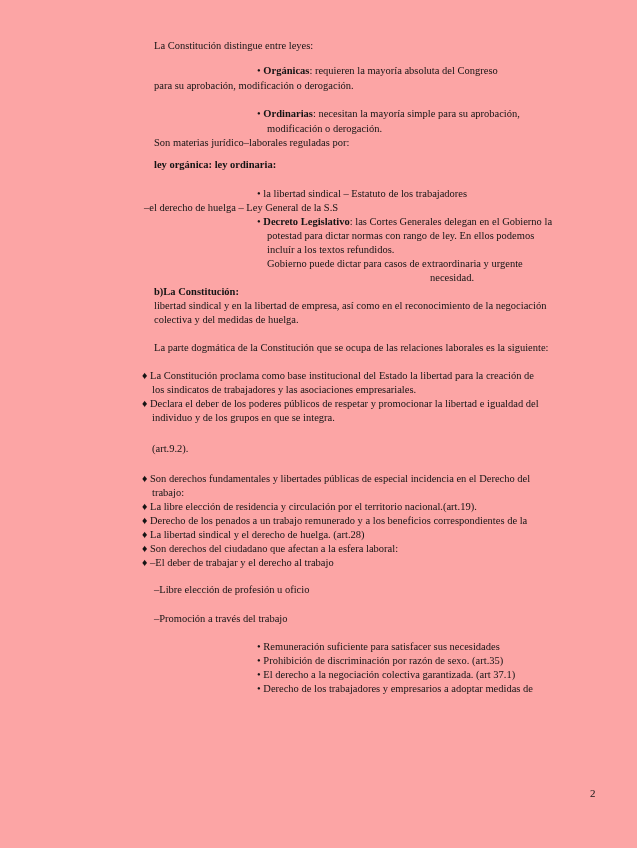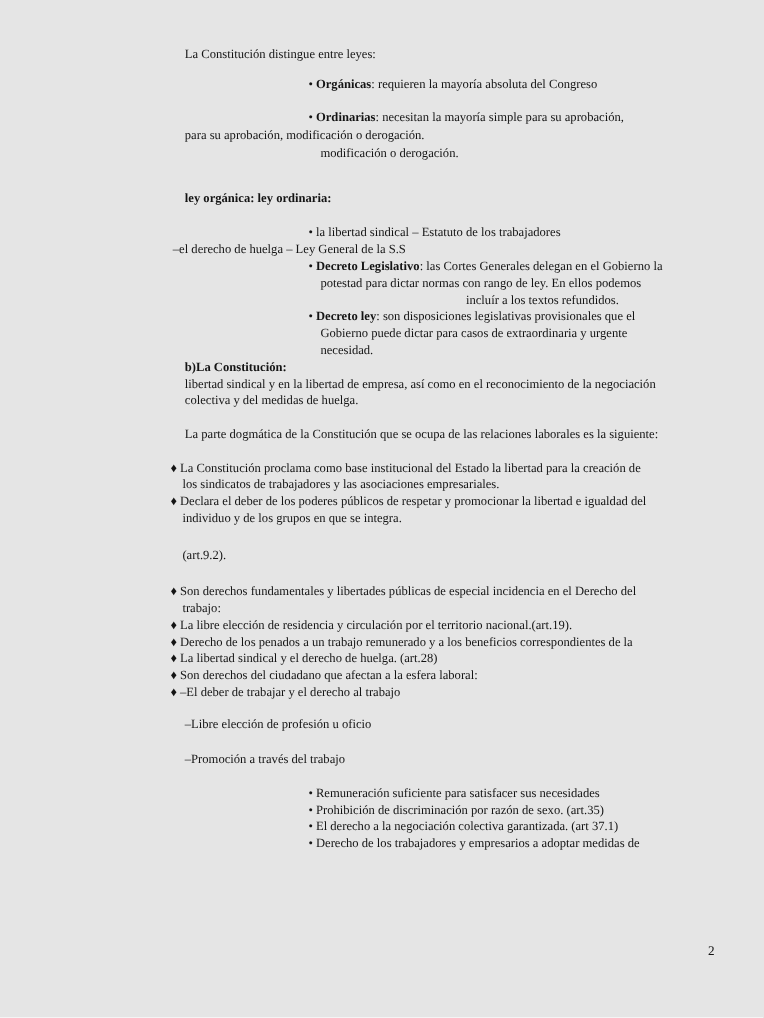--- a/index.html
+++ b/index.html
@@ -4,21 +4,21 @@
 <style>
   html, body {
     margin: 0;
     padding: 0;
     background: #ffffff;
   }
   .page {
     position: relative;
     width: 637px;
     height: 848px;
-    background: #e5e5e5;
+    background: #fca5a5;
     color: #141414;
     font-family: "Liberation Serif", "DejaVu Serif", serif;
     font-size: 10.5px;
     overflow: hidden;
   }
   .doc-body {
     position: absolute;
     top: 39px;
     left: 0;
     right: 0;
@@ -40,32 +40,32 @@
     color: #141414;
   }
 </style>
 </head>
 <body>
 
 <div class="page">
   <div class="doc-body" id="doc-body">
       <div class="line" style="margin-left: 154px; margin-top: 0px;"><span class="seg">La Constitución distingue entre leyes:</span></div>
       <div class="line" style="margin-left: 257px; margin-top: 11px;"><span class="seg">• </span><span class="seg b">Orgánicas</span><span class="seg">: requieren la mayoría absoluta del Congreso</span></div>
+      <div class="line" style="margin-left: 154px; margin-top: 1px;"><span class="seg">para su aprobación, modificación o derogación.</span></div>
       <div class="line" style="margin-left: 257px; margin-top: 14px;"><span class="seg">• </span><span class="seg b">Ordinarias</span><span class="seg">: necesitan la mayoría simple para su aprobación,</span></div>
-      <div class="line" style="margin-left: 154px; margin-top: 1px;"><span class="seg">para su aprobación, modificación o derogación.</span></div>
       <div class="line" style="margin-left: 267px; margin-top: 1px;"><span class="seg">modificación o derogación.</span></div>
-      <div class="line" style="margin-left: 154px; margin-top: 23px;"><span class="seg b">ley orgánica: ley ordinaria:</span></div>
+      <div class="line" style="margin-left: 154px; margin-top: 0px;"><span class="seg">Son materias jurídico–laborales reguladas por:</span></div>
+      <div class="line" style="margin-left: 154px; margin-top: 8px;"><span class="seg b">ley orgánica: ley ordinaria:</span></div>
       <div class="line" style="margin-left: 257px; margin-top: 15px;"><span class="seg">• la libertad sindical – Estatuto de los trabajadores</span></div>
       <div class="line" style="margin-left: 144px; margin-top: 0px;"><span class="seg">–el derecho de huelga – Ley General de la S.S</span></div>
       <div class="line" style="margin-left: 257px; "><span class="seg">• </span><span class="seg b">Decreto Legislativo</span><span class="seg">: las Cortes Generales delegan en el Gobierno la</span></div>
       <div class="line" style="margin-left: 267px; margin-top: 0px;"><span class="seg">potestad para dictar normas con rango de ley. En ellos podemos</span></div>
-      <div class="line" style="margin-left: 267px; margin-top: 0px; text-align: center;"><span class="seg">incluír a los textos refundidos.</span></div>
-      <div class="line" style="margin-left: 257px; margin-top: 0px;"><span class="seg">• </span><span class="seg b">Decreto ley</span><span class="seg">: son disposiciones legislativas provisionales que el</span></div>
+      <div class="line" style="margin-left: 267px; margin-top: 0px;"><span class="seg">incluír a los textos refundidos.</span></div>
       <div class="line" style="margin-left: 267px; margin-top: 0px;"><span class="seg">Gobierno puede dictar para casos de extraordinaria y urgente</span></div>
-      <div class="line" style="margin-left: 267px; margin-top: 0px;"><span class="seg">necesidad.</span></div>
+      <div class="line" style="margin-left: 267px; margin-top: 0px; text-align: center;"><span class="seg">necesidad.</span></div>
       <div class="line" style="margin-left: 154px; margin-top: 0px;"><span class="seg b">b)La Constitución:</span></div>
       <div class="line" style="margin-left: 154px; margin-top: 0px;"><span class="seg">libertad sindical y en la libertad de empresa, así como en el reconocimiento de la negociación</span></div>
       <div class="line" style="margin-left: 154px; margin-top: 0px;"><span class="seg">colectiva y del medidas de huelga.</span></div>
       <div class="line" style="margin-left: 154px; margin-top: 14px;"><span class="seg">La parte dogmática de la Constitución que se ocupa de las relaciones laborales es la siguiente:</span></div>
       <div class="line" style="margin-left: 142px; margin-top: 14px;"><span class="seg">♦ La Constitución proclama como base institucional del Estado la libertad para la creación de</span></div>
       <div class="line" style="margin-left: 152px; margin-top: 0px;"><span class="seg">los sindicatos de trabajadores y las asociaciones empresariales.</span></div>
       <div class="line" style="margin-left: 142px; margin-top: 0px;"><span class="seg">♦ Declara el deber de los poderes públicos de respetar y promocionar la libertad e igualdad del</span></div>
       <div class="line" style="margin-left: 152px; margin-top: 0px;"><span class="seg">individuo y de los grupos en que se integra.</span></div>
       <div class="line" style="margin-left: 152px; margin-top: 17px;"><span class="seg">(art.9.2).</span></div>
       <div class="line" style="margin-left: 142px; margin-top: 16px;"><span class="seg">♦ Son derechos fundamentales y libertades públicas de especial incidencia en el Derecho del</span></div>

